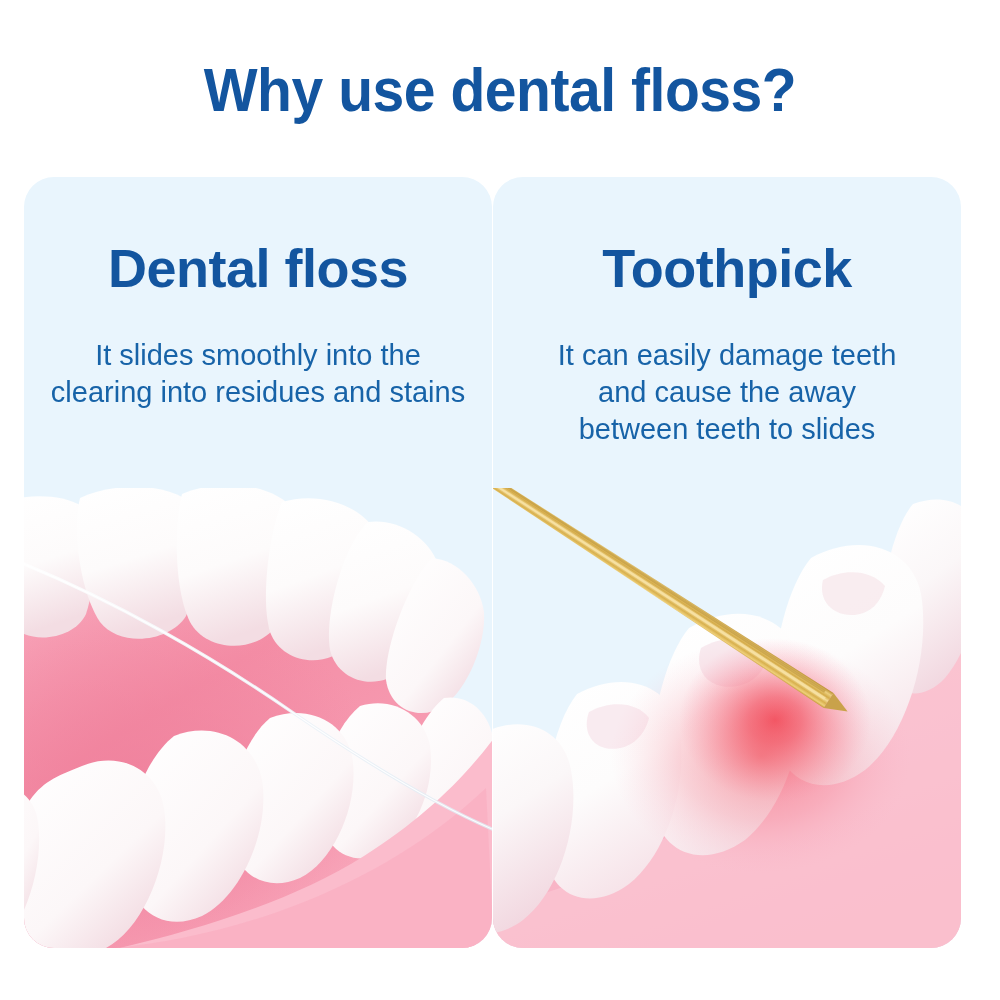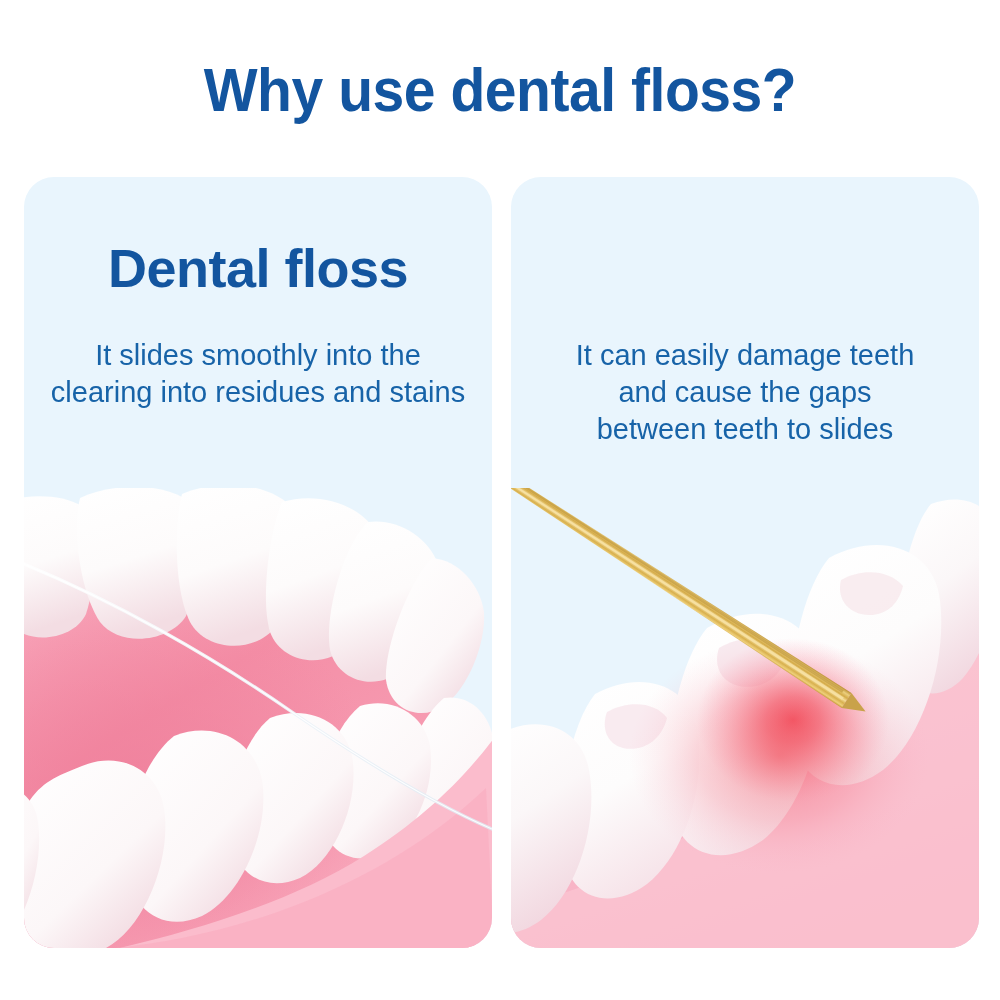--- a/index.html
+++ b/index.html
@@ -33,21 +33,21 @@
   }
 
   
   .cards {
     position: absolute;
     top: 177px;
     left: 24px;
     width: 952px;
     height: 771px;
     display: flex;
-    gap: 19px;
+    gap: 1px;
   }
   .card {
     position: relative;
     width: 468px;
     height: 771px;
     background: #e9f5fd;
     border-radius: 30px;
     overflow: hidden;
     flex: 0 0 auto;
   }
@@ -179,24 +179,25 @@
 
           <path d="M -10 72 C 90 112 190 170 268 224 C 350 280 420 322 480 346" fill="none" stroke="url(#flossG)" stroke-width="3.2" stroke-linecap="round"></path>
           <path d="M -10 72 C 90 112 190 170 268 224 C 350 280 420 322 480 346" fill="none" stroke="#ffffff" stroke-width="1.1" opacity="0.9" stroke-linecap="round"></path>
         </g>
       </svg>
     </div>
   </section>
 
   <section class="card">
 
+    <div class="card-heading">Toothpick</div>
 
     <div class="card-body">
       <span class="ln">It can easily damage teeth</span>
-      <span class="ln">and cause the gaps</span>
+      <span class="ln">and cause the away</span>
       <span class="ln">between teeth to slides</span>
     </div>
 
     <div class="illus">
       <svg width="468" height="460" viewBox="0 0 468 460" xmlns="http://www.w3.org/2000/svg">
         <defs>
           <linearGradient id="gumR" x1="0.15" y1="0" x2="0.6" y2="1">
             <stop offset="0%" stop-color="#fbc6d4"></stop>
             <stop offset="45%" stop-color="#f9bacb"></stop>
             <stop offset="100%" stop-color="#f7aec1"></stop>

